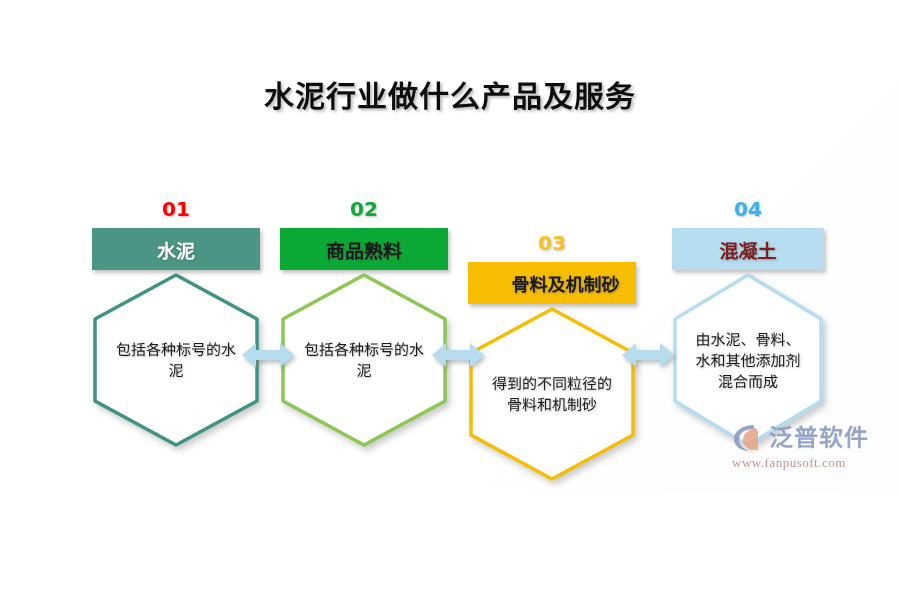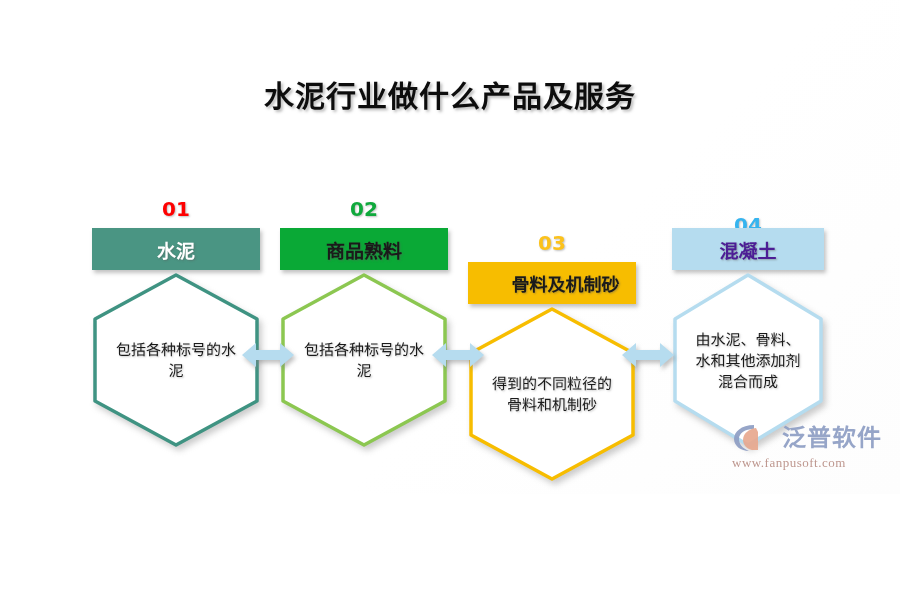--- a/index.html
+++ b/index.html
@@ -149,22 +149,22 @@
     position: absolute;
     right: 18px;
     bottom: 18px;
     width: 150px;
     height: 54px;
     opacity: 0.92;
   }
   .logo-row {
     display: flex;
     align-items: center;
-    justify-content: space-between;
-    gap: 11px;
+    justify-content: flex-start;
+    gap: 5px;
     height: 32px;
   }
   .logo-mark { width: 32px; height: 30px; flex: none; }
   .logo-mark svg { display: block; width: 100%; height: 100%; }
   .logo-name {
     font-size: 24px;
     font-weight: bold;
     color: #8e9ec4;
     letter-spacing: 1px;
     line-height: 30px;
@@ -222,22 +222,22 @@
         <svg viewBox="0 0 168 176" preserveAspectRatio="none">
           <polygon points="84,3 165,47 165,129 84,173 3,129 3,47" fill="#ffffff" stroke-width="3.5" stroke-linejoin="round" stroke="#f7bd00"></polygon>
         </svg>
         <div class="hex-text">
           <span>得到的不同粒径的骨料和机制砂</span>
         </div>
       </div>
     </div>
 
     <div class="col col-3">
-      <div class="num" style="color: rgb(53, 180, 239); margin-top: 16px;">04</div>
-      <div class="bar" style="background-color: rgb(181, 220, 239); color: #4c1d95;">混凝土</div>
+      <div class="num" style="color: rgb(53, 180, 239);">04</div>
+      <div class="bar" style="background-color: rgb(181, 220, 239); color: #7f1d1d;">混凝土</div>
       <div class="hex-wrap">
         <svg viewBox="0 0 152 176" preserveAspectRatio="none">
           <polygon points="76,3 149,47 149,129 76,173 3,129 3,47" fill="#ffffff" stroke-width="3.5" stroke-linejoin="round" stroke="#b5dcef"></polygon>
         </svg>
         <div class="hex-text">
           <span>由水泥、骨料、水和其他添加剂混合而成</span>
         </div>
       </div>
     </div>
 

